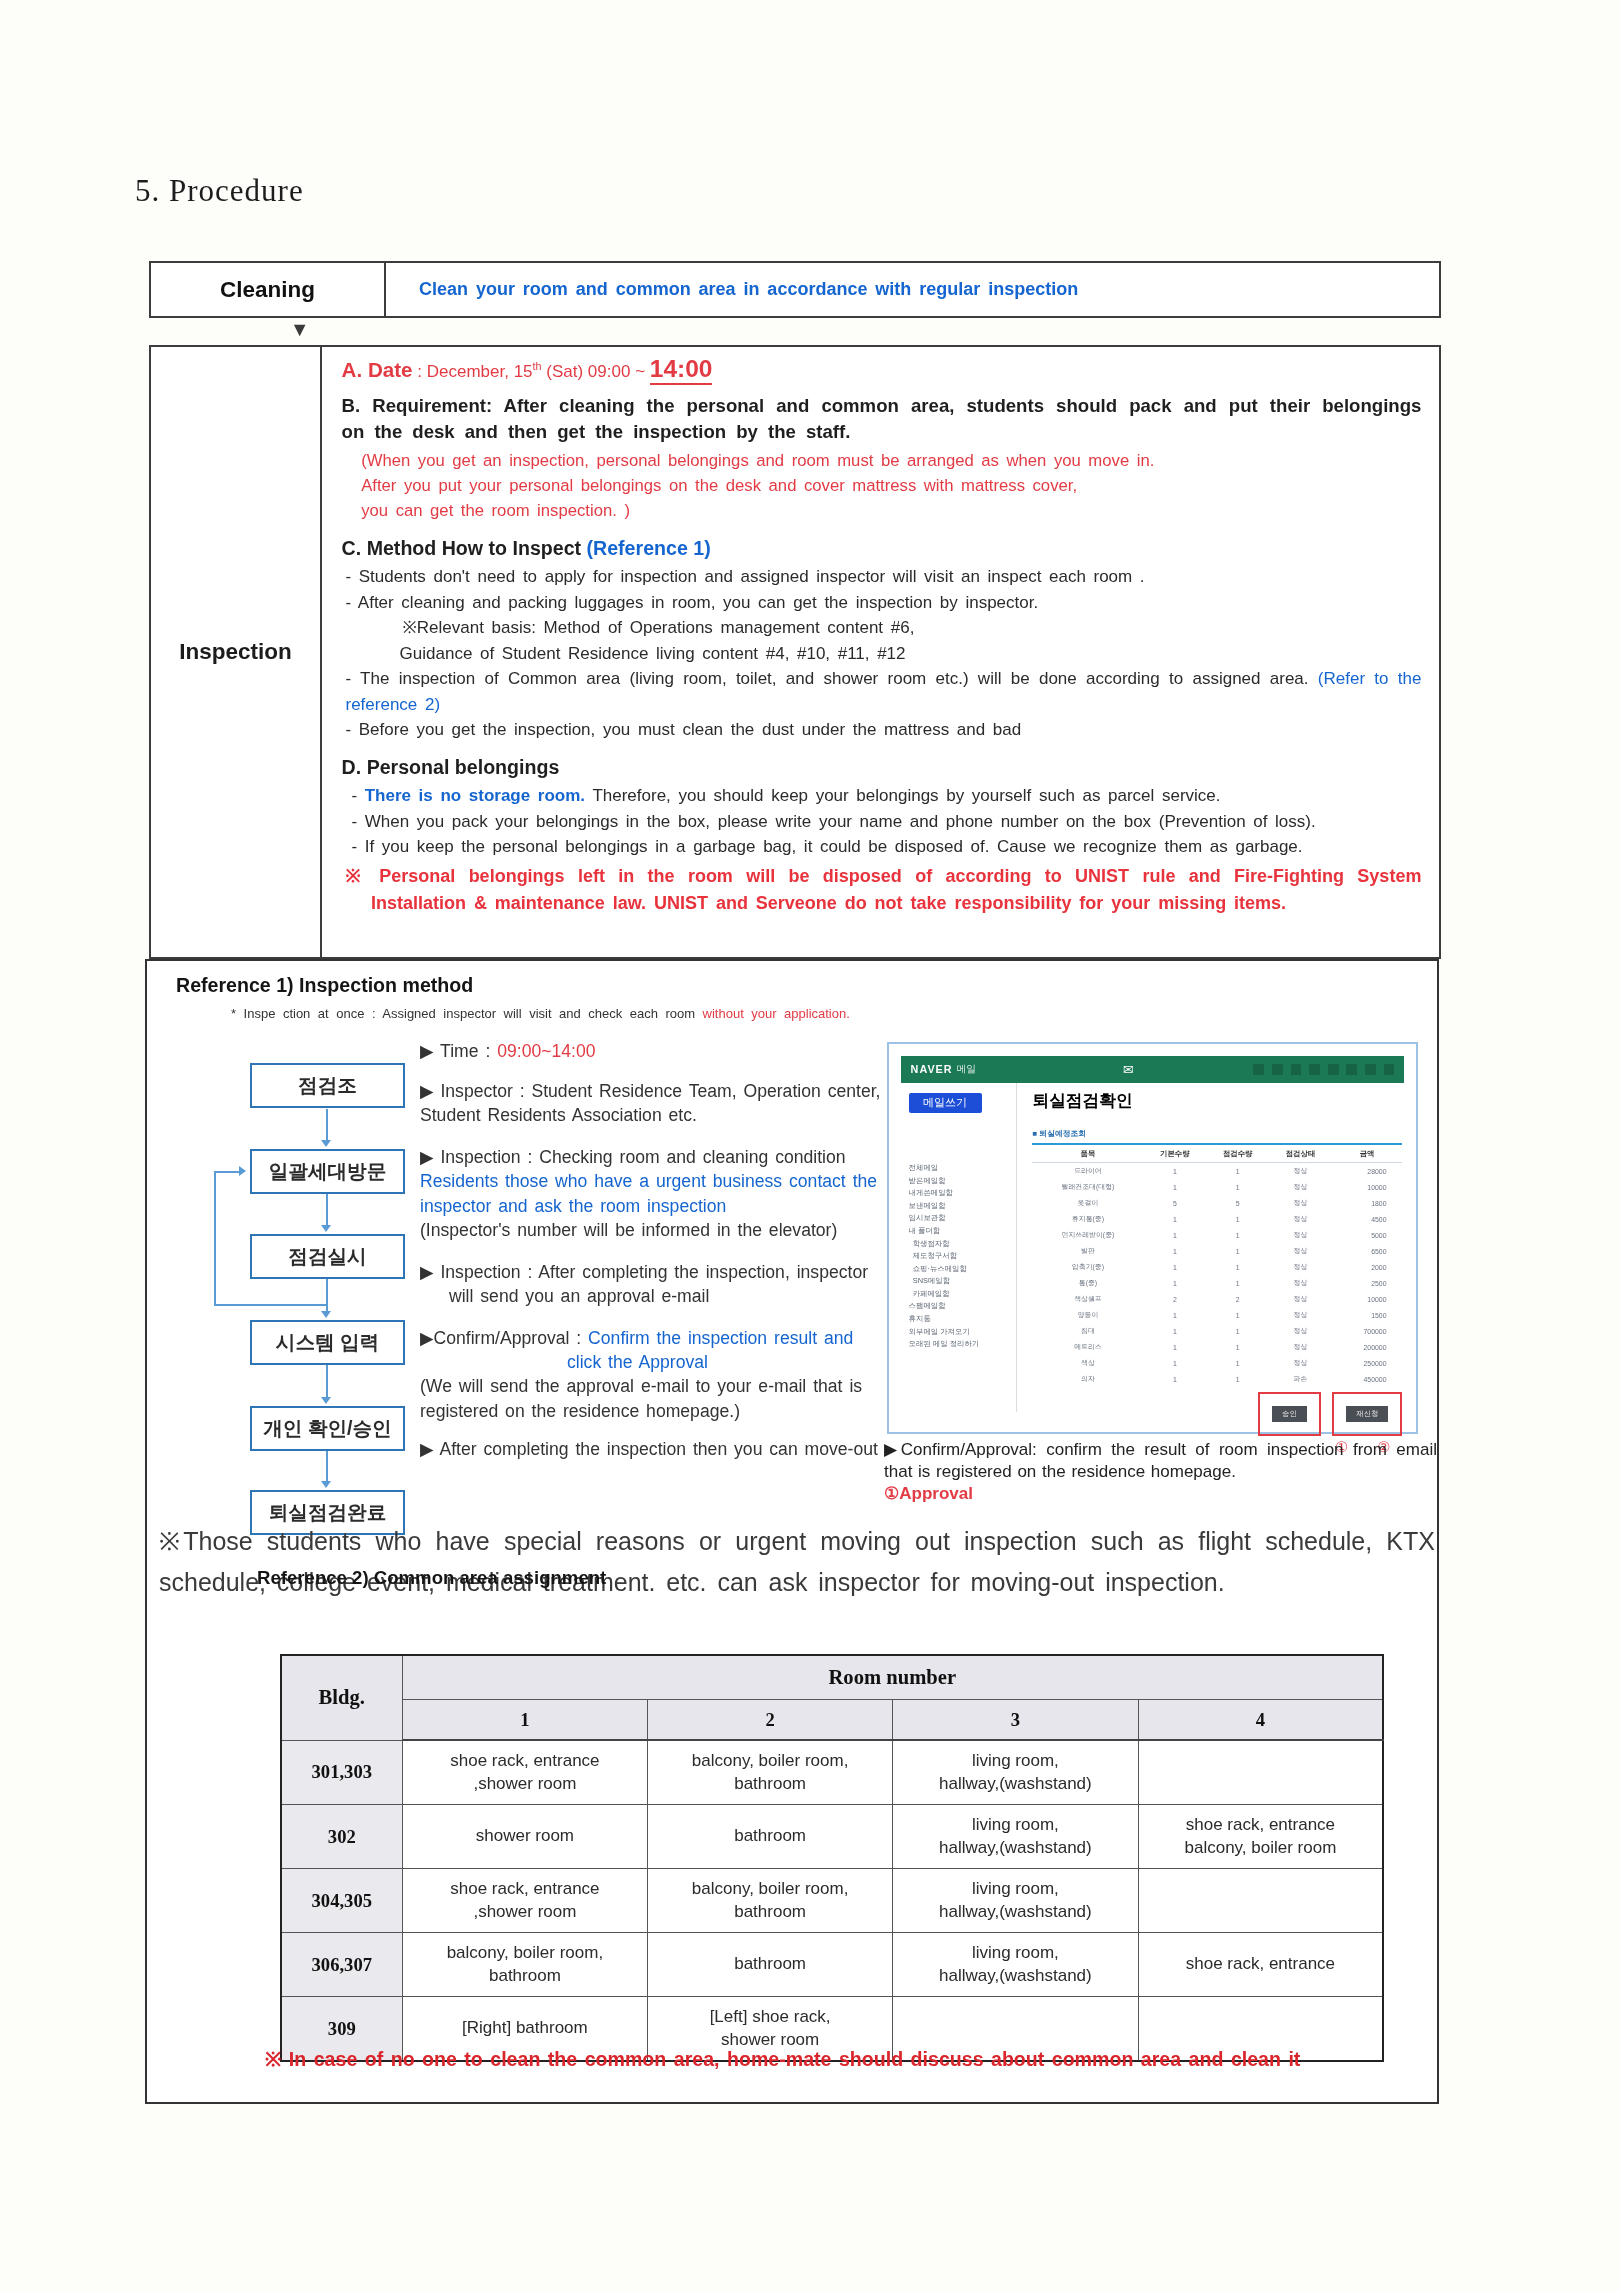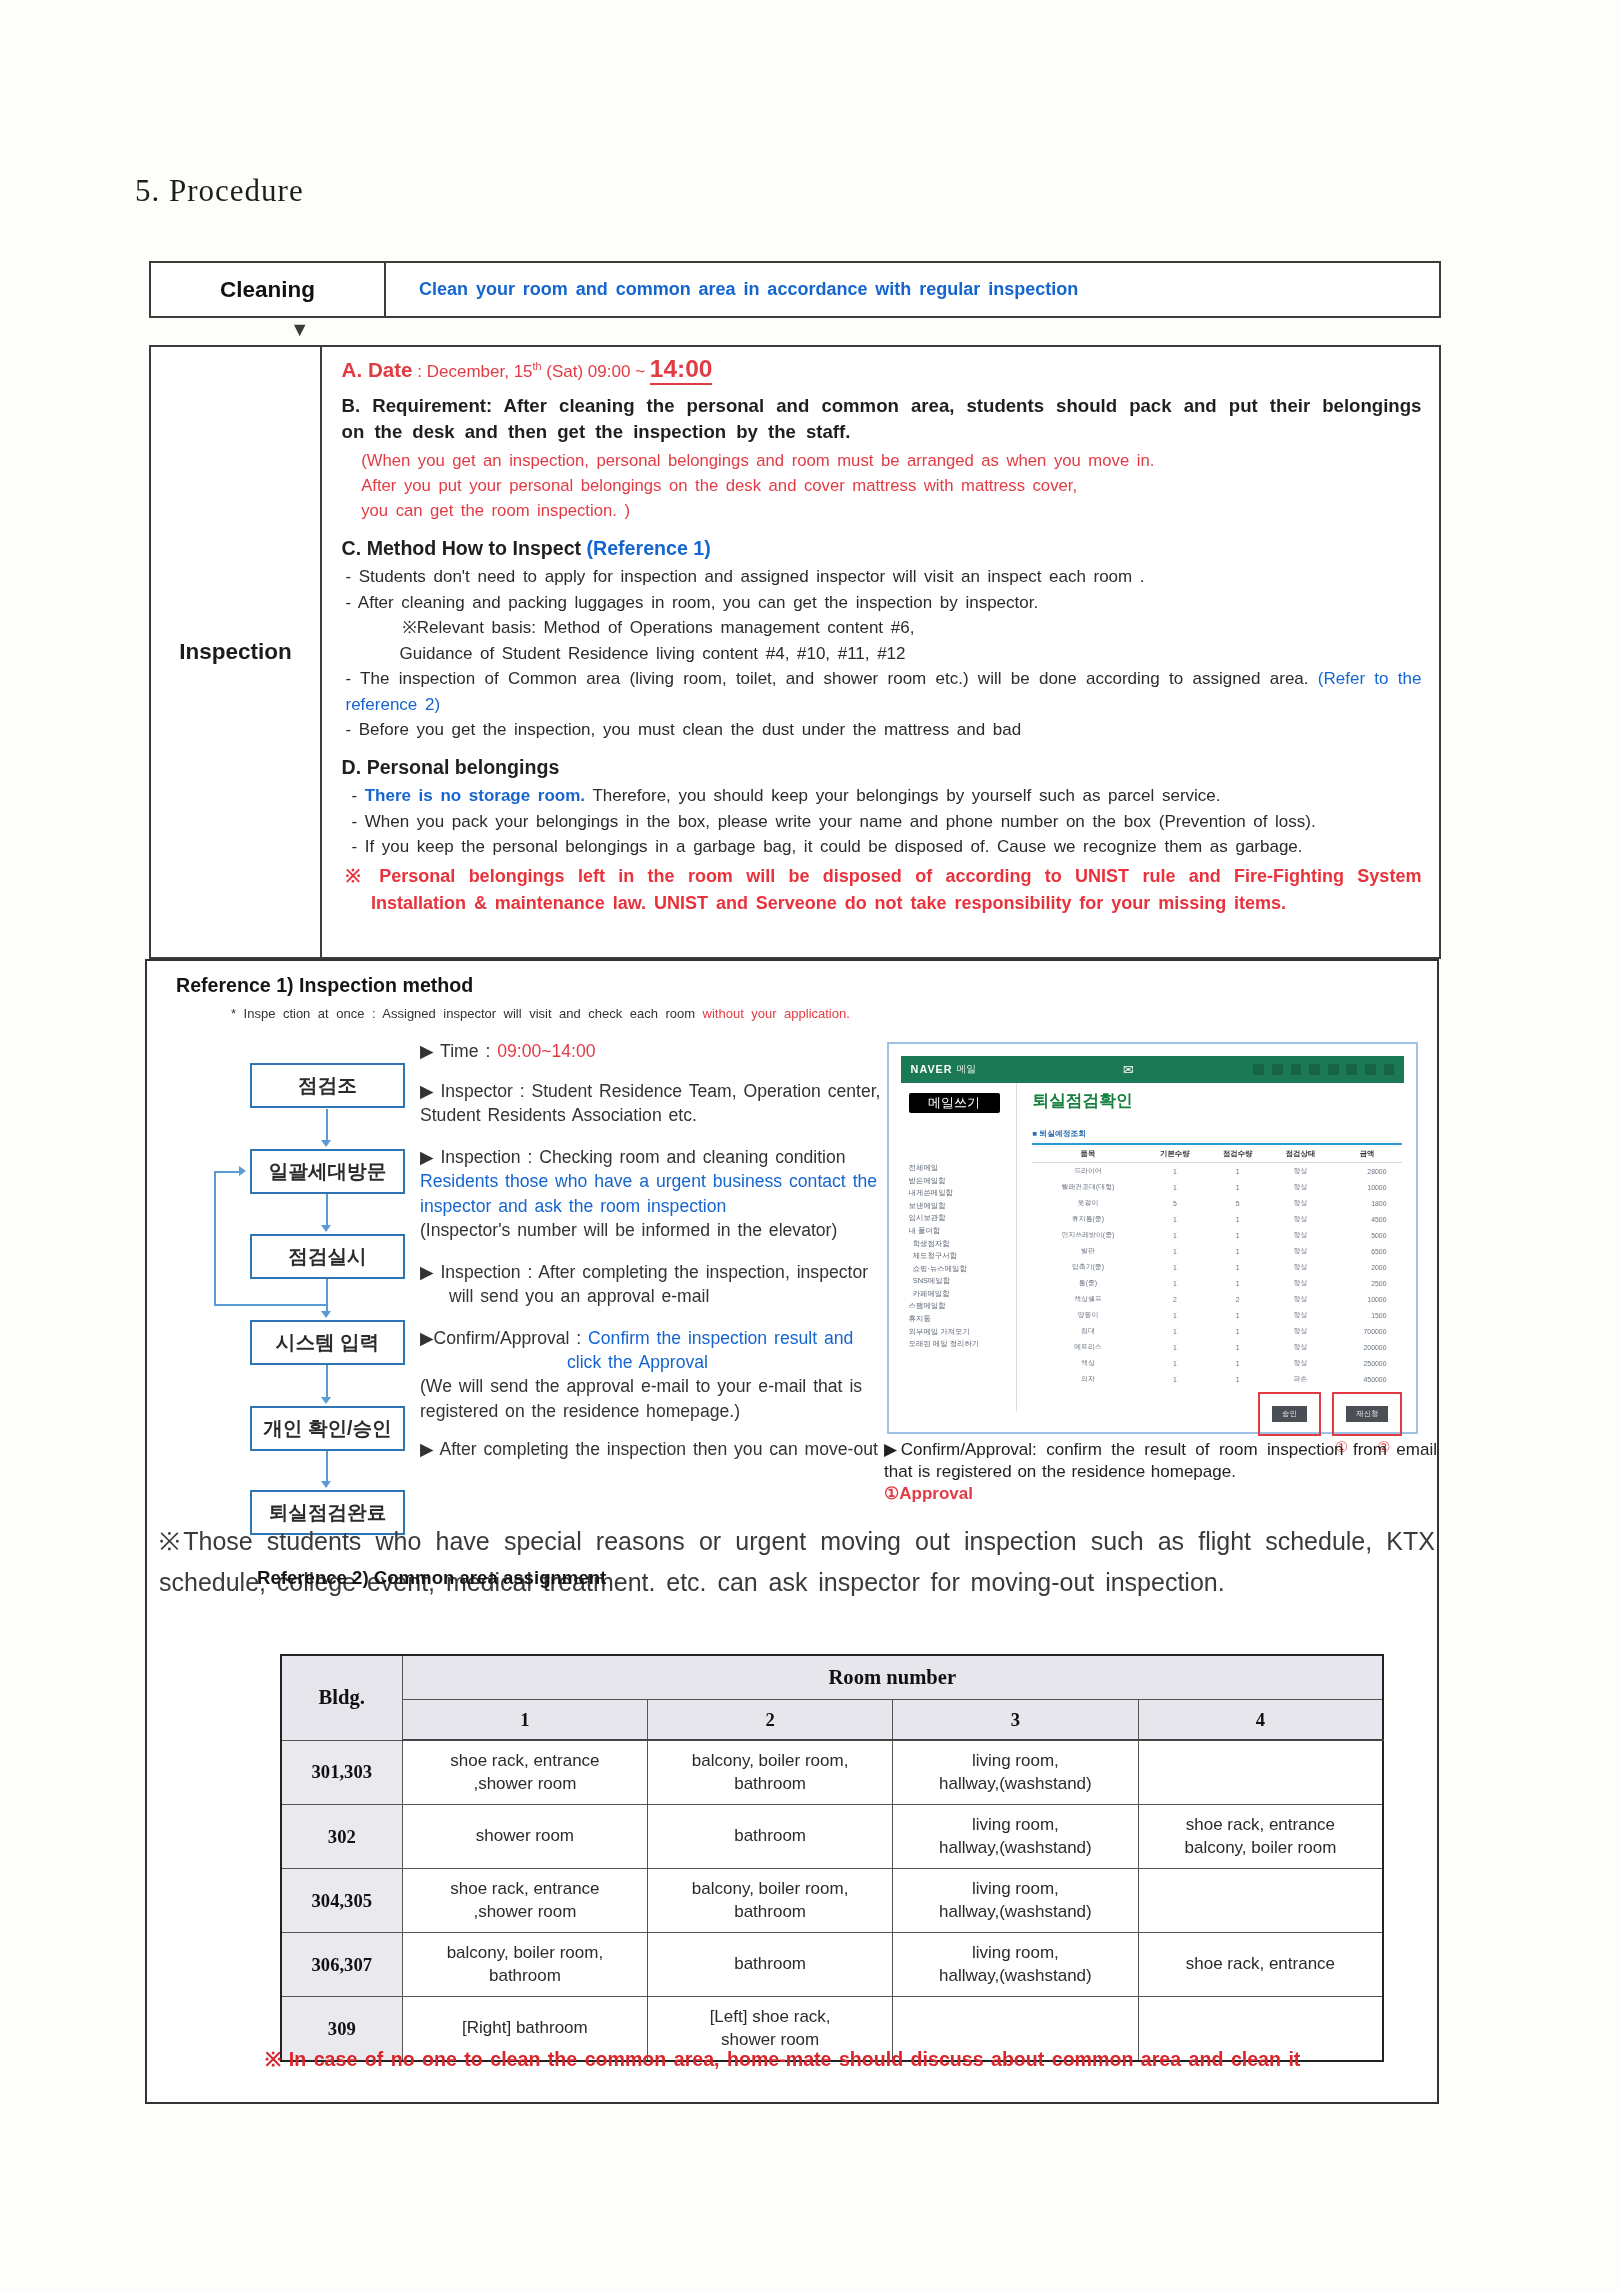--- a/index.html
+++ b/index.html
@@ -63,25 +63,25 @@
   
   .shot{left:887px;top:1042px;width:531px;height:392px;border:2px solid #9cc3e5;background:#fff;box-sizing:border-box;padding:11.8px;}
   .shot-header{height:27.4px;background:#1b7a55;display:flex;align-items:center;padding:0 9.8px;color:#fff;}
   .shot-brand{font-size:10.8px;font-weight:bold;letter-spacing:1px;}
   .shot-brand2{font-size:9.8px;margin-left:3.9px;opacity:.85;}
   .shot-envelope{margin-left:147px;font-size:12.7px;}
   .shot-squares{margin-left:auto;display:flex;gap:7.8px;}
   .shot-squares i{width:10.8px;height:10.8px;background:rgba(0,0,0,.18);display:block;}
   .shot-body{display:flex;height:329px;}
   .shot-side{width:116px;border-right:1px solid #ddd;padding-top:9.8px;box-sizing:border-box;}
-  .compose{width:91px;height:19.6px;background:#000000;color:#fff;font-size:13px;display:flex;align-items:center;
+  .compose{width:73px;height:19.6px;background:#1d4ed8;color:#fff;font-size:11px;display:flex;align-items:center;
            justify-content:center;border-radius:2px;margin:0 0 11.8px 7.8px;}
   .folders{list-style:none;margin:0;padding:0 0 0 7.8px;font-size:7.4px;color:#5a6472;line-height:1.7;white-space:pre;}
   .shot-main{flex:1;padding:5.9px 2px 0 15.7px;}
-  .shot-title{font-size:16.7px;font-weight:bold;color:#15803d;margin-bottom:15.7px;}
+  .shot-title{font-size:16.7px;font-weight:bold;color:#000000;margin-bottom:15.7px;}
   .shot-section{font-size:7.8px;color:#2a6fb0;font-weight:bold;margin-bottom:3.9px;}
   .mailtbl{width:100%;border-collapse:collapse;border-top:2px solid #2a9bd6;}
   .mailtbl th{font-size:7.4px;color:#333;padding:3.9px 2px;border-bottom:1px solid #cfd8e2;}
   .mailtbl td{font-size:6.9px;color:#6a7380;padding:3px 2px;text-align:center;}
   .mailtbl td.amt{text-align:right;padding-right:15.7px;}
   .shot-btns{display:flex;justify-content:flex-end;gap:11.8px;margin-top:4.9px;}
   .rbtn{border:2.5px solid #e23b44;padding:12px;}
   .rbtn span{display:block;background:#4a4f55;color:#eee;font-size:7.4px;padding:2.9px 9.8px;}
   .shot-circles{display:flex;justify-content:flex-end;gap:29px;margin-top:2px;padding-right:11.8px;
                 color:#e23b44;font-size:14.7px;}

